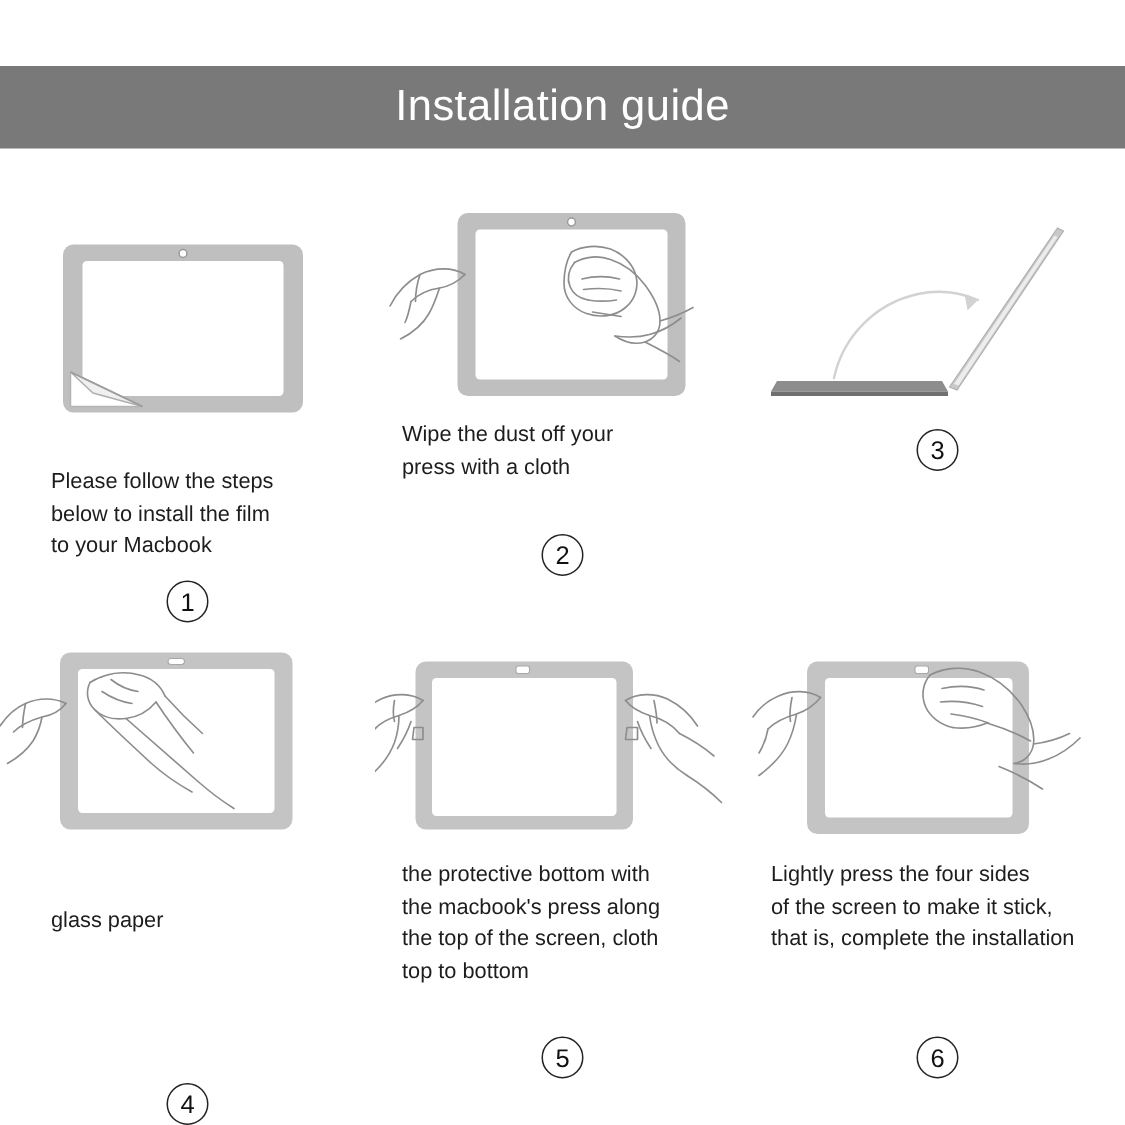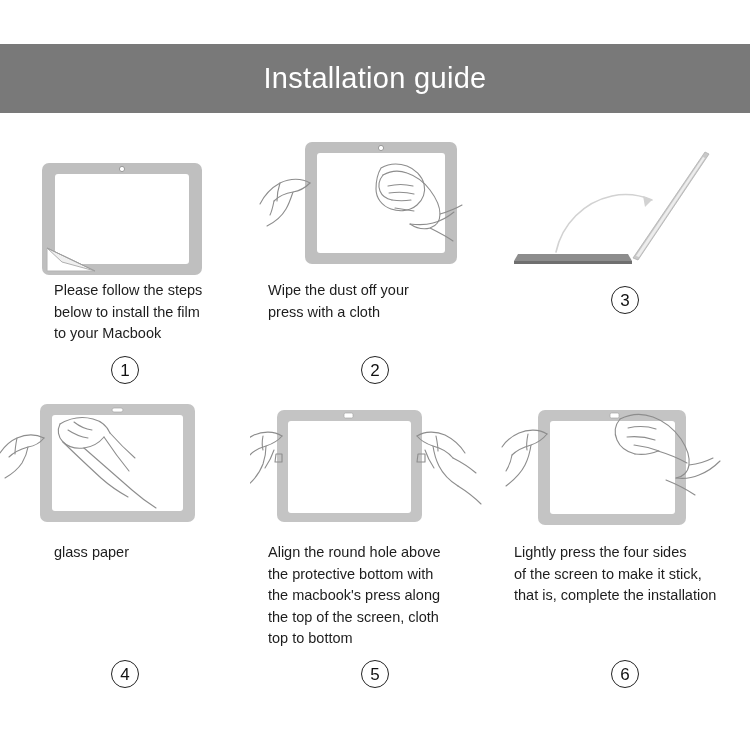--- a/index.html
+++ b/index.html
@@ -21,21 +21,21 @@
     position: relative;
     background: #ffffff;
   }
 
   
   .header-band {
     position: absolute;
     left: 0;
     top: 44px;
     width: 750px;
-    height: 69px;
+    height: 55px;
     background: #797979;
     display: flex;
     align-items: center;
     justify-content: center;
   }
   .header-title {
     color: #ffffff;
     font-size: 29px;
     font-weight: 400;
     letter-spacing: 0.3px;
@@ -69,21 +69,21 @@
 
   .caption {
     font-size: 14.5px;
     line-height: 21.5px;
     color: #1d1d1d;
     padding-left: 16px;
     padding-right: 6px;
     min-height: 66px;
   }
   .cell:nth-child(1) .caption,
-  .cell:nth-child(4) .caption { padding-left: 54px; }
+  .cell:nth-child(4) .caption { padding-left: 34px; margin-top: 31px; }
   .cell:nth-child(2) .caption,
   .cell:nth-child(5) .caption { padding-left: 18px; }
   .cell:nth-child(3) .caption,
   .cell:nth-child(6) .caption { padding-left: 14px; }
 
   .caption .line { display: block; white-space: pre; }
 
   .badge-row {
     width: 250px;
     display: flex;
@@ -262,21 +262,20 @@
             <path d="M183 54 C184 61 186 68 189 74 C193 82 200 89 208 94"></path>
             <path d="M186 44 C187 49 188 54 188 59"></path>
             <path d="M175 58 C177 64 180 70 184 76"></path>
             <path d="M168 62 L175 62 L175 70 L167 70 Z"></path>
             <path d="M203 66 C211 70 219 75 226 81"></path>
             <path d="M208 94 C216 99 224 105 231 112"></path>
           </g>
         </svg>
       </div>
       <div class="caption">
-        <span class="line">Align the round hole above</span>
         <span class="line">the protective bottom with</span>
         <span class="line">the macbook's press along</span>
         <span class="line">the top of the screen, cloth</span>
         <span class="line">top to bottom</span>
       </div>
       <div class="badge-row">
         <div class="badge">5</div>
       </div>
     </div>
 

